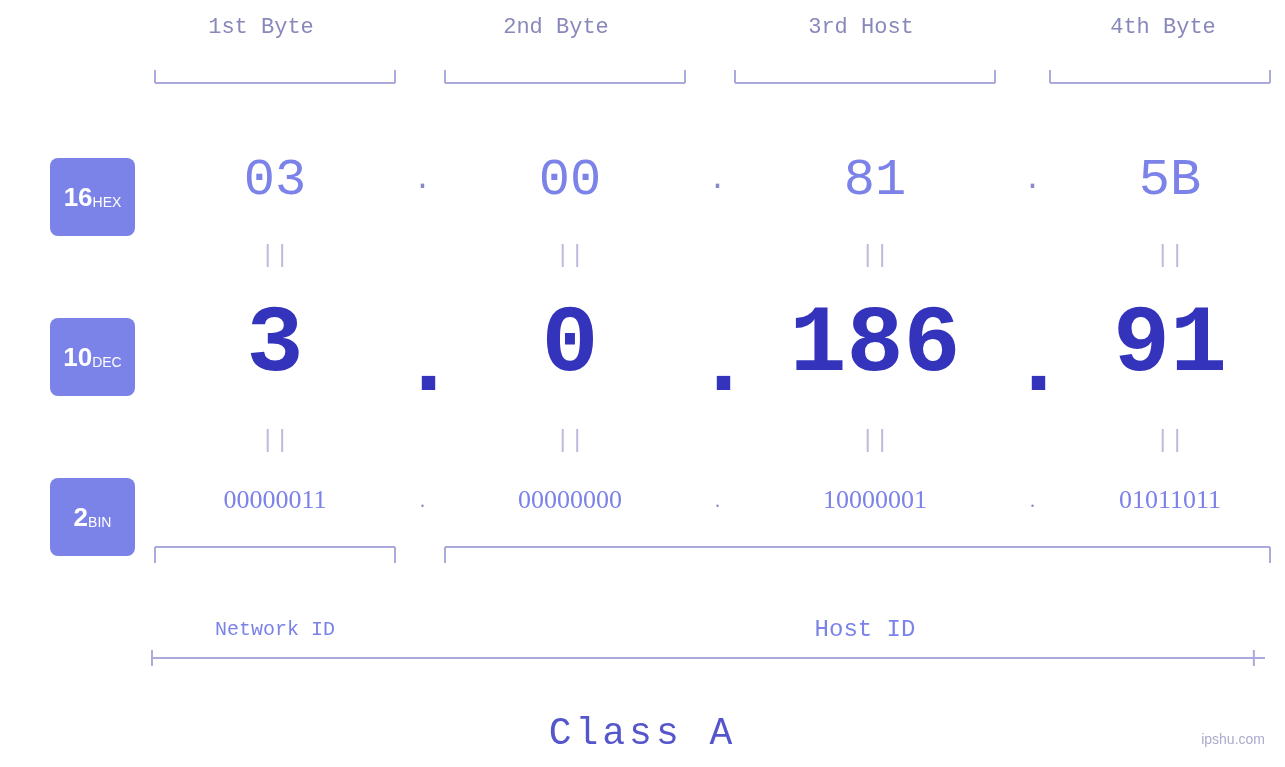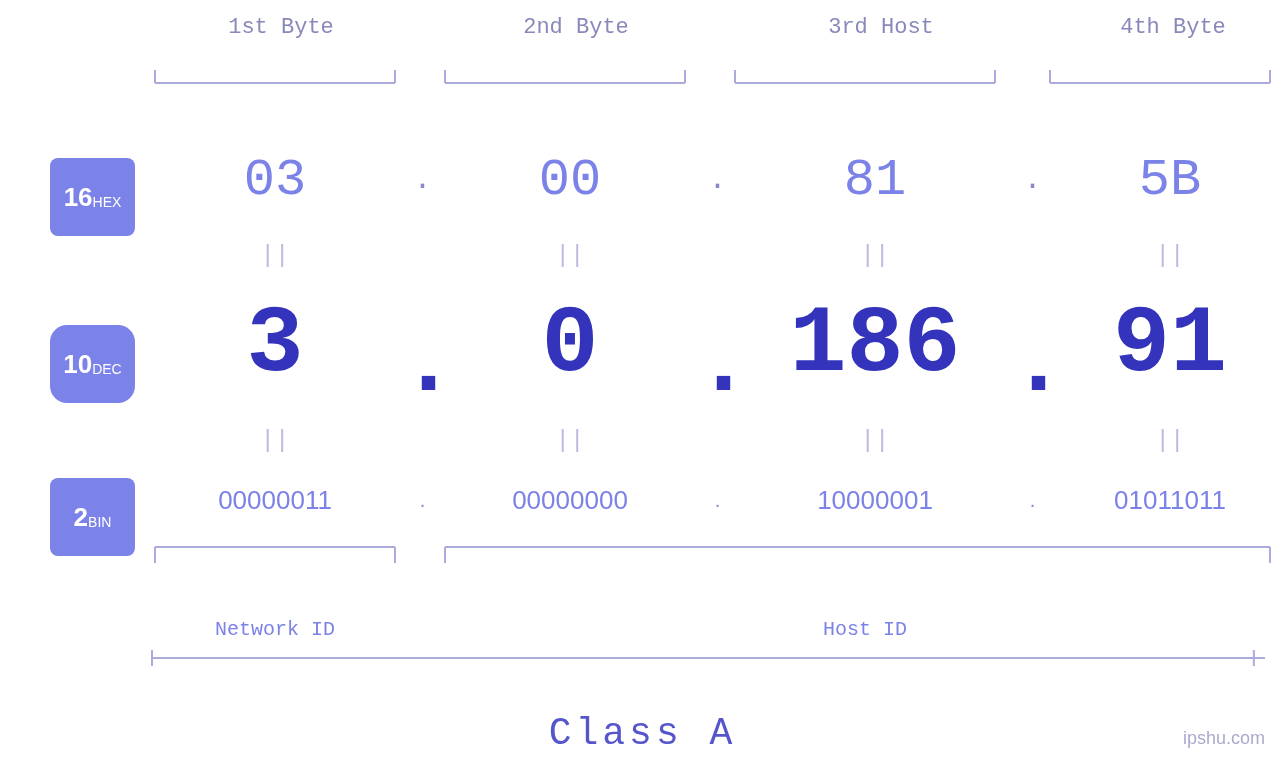--- a/index.html
+++ b/index.html
@@ -35,34 +35,34 @@
       line-height: 1;
     }
 
     .badge-label {
       font-size: 14px;
       font-weight: normal;
       margin-top: 9px;
     }
 
     .badge-hex { top: 158px; }
-    .badge-dec { top: 325px; border-radius: 17px; }
+    .badge-dec { top: 318px; }
     .badge-bin { top: 478px; }
 
     
     .layout {
       position: absolute;
       top: 0; left: 0; right: 0; bottom: 0;
     }
 
     
     .row-byte-headers {
       position: absolute;
       top: 15px;
-      left: 156px;
+      left: 136px;
       right: 0;
       height: 40px;
       display: flex;
     }
 
     .row-top-brackets {
       position: absolute;
       top: 65px;
       left: 150px;
       right: 0;
@@ -176,21 +176,21 @@
       font-size: 95px;
       font-family: 'Courier New', Courier, monospace;
       font-weight: bold;
       line-height: 1;
       padding-top: 40px;
     }
 
     .bin-text {
       color: #7b82e8;
       font-size: 26px;
-      font-family: Liberation Sans, sans-serif;
+      font-family: Liberation Serif, serif;
     }
 
     .eq-text {
       color: #bbbbdd;
       font-size: 24px;
       font-family: 'Courier New', Courier, monospace;
     }
 
     .header-text {
       color: #8888bb;
@@ -310,33 +310,33 @@
       <line x1="295" y1="2" x2="295" y2="18" stroke="#aaaadd" stroke-width="2"></line>
       <line x1="1120" y1="2" x2="1120" y2="18" stroke="#aaaadd" stroke-width="2"></line>
     </svg>
   </div>
 
   <div class="row-id-labels">
     <div class="col-1" style="color:#7b82e8;font-size:20px;font-family:'Courier New',monospace;text-align:center;">Network ID</div>
     <div class="col-dot"></div>
 
     <div style="flex:1;display:flex;align-items:center;justify-content:center;">
-      <span style="color:#7b82e8;font-size:20px;font-family:'Courier New',monospace;">Host ID</span>
+      <span style="color:#7b82e8;font-size:24px;font-family:'Courier New',monospace;">Host ID</span>
     </div>
   </div>
 
   <div class="row-class-bracket">
     <svg width="100%" height="20">
       <line x1="2" y1="10" x2="100%" y2="10" stroke="#aaaadd" stroke-width="2"></line>
       <line x1="2" y1="2" x2="2" y2="18" stroke="#aaaadd" stroke-width="2"></line>
       <line x1="99%" y1="2" x2="99%" y2="18" stroke="#aaaadd" stroke-width="2"></line>
     </svg>
   </div>
 
   <div style="position:absolute;bottom:12px;left:50%;transform:translateX(-50%);">
     <span style="color:#5555cc;font-size:38px;font-family:'Courier New',monospace;letter-spacing:4px;">Class A</span>
   </div>
 
   <div style="position:absolute;bottom:18px;right:20px;">
-    <span style="color:#aaaacc;font-size:18px;font-family:Arial,sans-serif;">ipshu.com</span>
+    <span style="color:#aaaacc;font-size:14px;font-family:Arial,sans-serif;">ipshu.com</span>
   </div>
 
 </div>
 
 </body></html>

